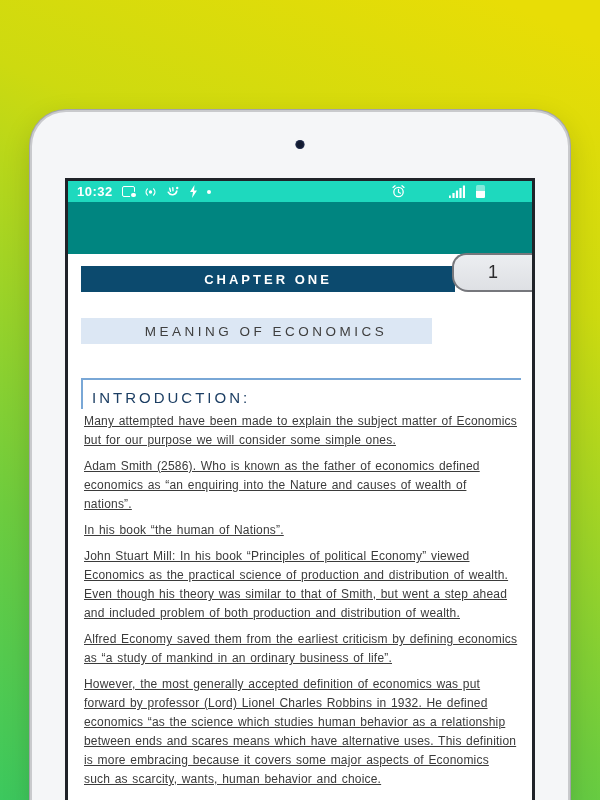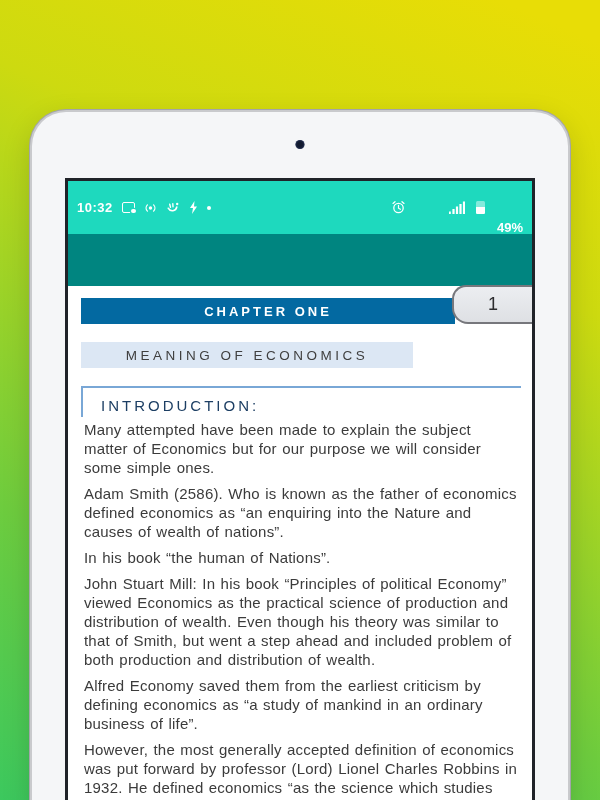--- a/index.html
+++ b/index.html
@@ -19,65 +19,65 @@
     box-shadow:inset 0 0 2px #3a4a7a;
   }
   .screen{
     position:absolute;left:33px;top:66px;width:470px;height:636px;
     border:3px solid #202329;background:#fff;box-sizing:border-box;
     display:flex;flex-direction:column;overflow:hidden;
   }
   
   .statusbar{
     height:21px;flex:0 0 21px;background:#1ed9be;color:#fff;
-    display:flex;align-items:center;padding:16px 9px;gap:9px;
+    display:flex;align-items:center;padding:0 9px;gap:9px;
   }
   .sb-time{font-size:13px;font-weight:700;letter-spacing:.5px;}
   .sb-spacer{flex:1;}
   .sb-ic{display:inline-flex;align-items:center;}
   .cap-rect{position:relative;width:11px;height:9px;border:1.4px solid #fff;border-radius:2px;display:inline-block;}
   .cap-dot{position:absolute;right:-2px;bottom:-1px;width:4.5px;height:4.5px;border-radius:50%;background:#fff;box-shadow:0 0 0 1.2px #1ed9be;}
   .notif-dot{width:4px;height:4px;border-radius:50%;background:#fff;display:inline-block;}
   .battery{position:relative;width:9px;height:13px;border-radius:1.5px;background:rgba(255,255,255,.45);overflow:hidden;margin-left:2px;}
   .battery-fill{position:absolute;left:0;bottom:0;width:100%;height:52%;background:#fff;}
   .sb-pct{font-size:13px;font-weight:700;margin-left:3px;margin-top:40px;}
   .gap-right{margin-left:34px;}
   
   .appbar{height:52px;flex:0 0 52px;background:#008580;}
   
   .content{flex:1;background:#fff;padding:0 0 0 13px;position:relative;}
   .chapter-row{position:relative;height:52px;}
   .banner-chapter{
-    position:absolute;left:0;top:12px;width:374px;height:26px;background:#0369a1;
+    position:absolute;left:0;top:12px;width:374px;height:26px;background:#0c4a6e;
     display:flex;align-items:center;justify-content:center;
     color:#fff;font-size:13px;font-weight:700;letter-spacing:3px;
   }
   .page-tab{
     position:absolute;right:0;top:-1px;width:80px;height:39px;box-sizing:border-box;
     background:linear-gradient(#eceef1,#dee0e4);
     border:2px solid #76777c;border-right:none;border-radius:14px 0 0 16px;
     display:flex;align-items:center;justify-content:center;
     font-size:18px;color:#2c2c2e;
   }
   .banner-title{
-    margin-top:4px;width:332px;height:26px;background:#dce7f4;
+    margin-top:12px;width:332px;height:26px;background:#dce7f4;
     display:flex;align-items:center;justify-content:center;
-    color:#3f3f3f;font-size:13.5px;letter-spacing:3.5px;
+    color:#3f3f3f;font-size:13.5px;letter-spacing:3.5px;padding-left:19px;
   }
   .intro{
-    margin-top:18px;width:440px;box-sizing:border-box;
+    margin-top:34px;width:440px;box-sizing:border-box;
     border-top:2px solid #79a7d6;border-left:2px solid #79a7d6;
-    padding:9px 0 3px 18px;
+    padding:9px 0 3px 9px;
     color:#1c3e63;font-size:15px;font-weight:500;letter-spacing:3px;
   }
   .paragraphs{margin-top:3px;}
   .paragraphs p{
     width:434px;margin:0 0 7px 3px;
-    color:#3b3b3b;font-size:15px;line-height:19px;
-    letter-spacing:.2px;word-spacing:1px;
+    color:#3b3b3b;font-size:12px;line-height:19px;
+    letter-spacing:.2px;word-spacing:1px;text-decoration:underline;
   }
   svg{display:block;}
 </style>
 </head>
 <body>
 
 <div class="stage">
   <div class="tablet">
     <div class="camera"></div>
 

